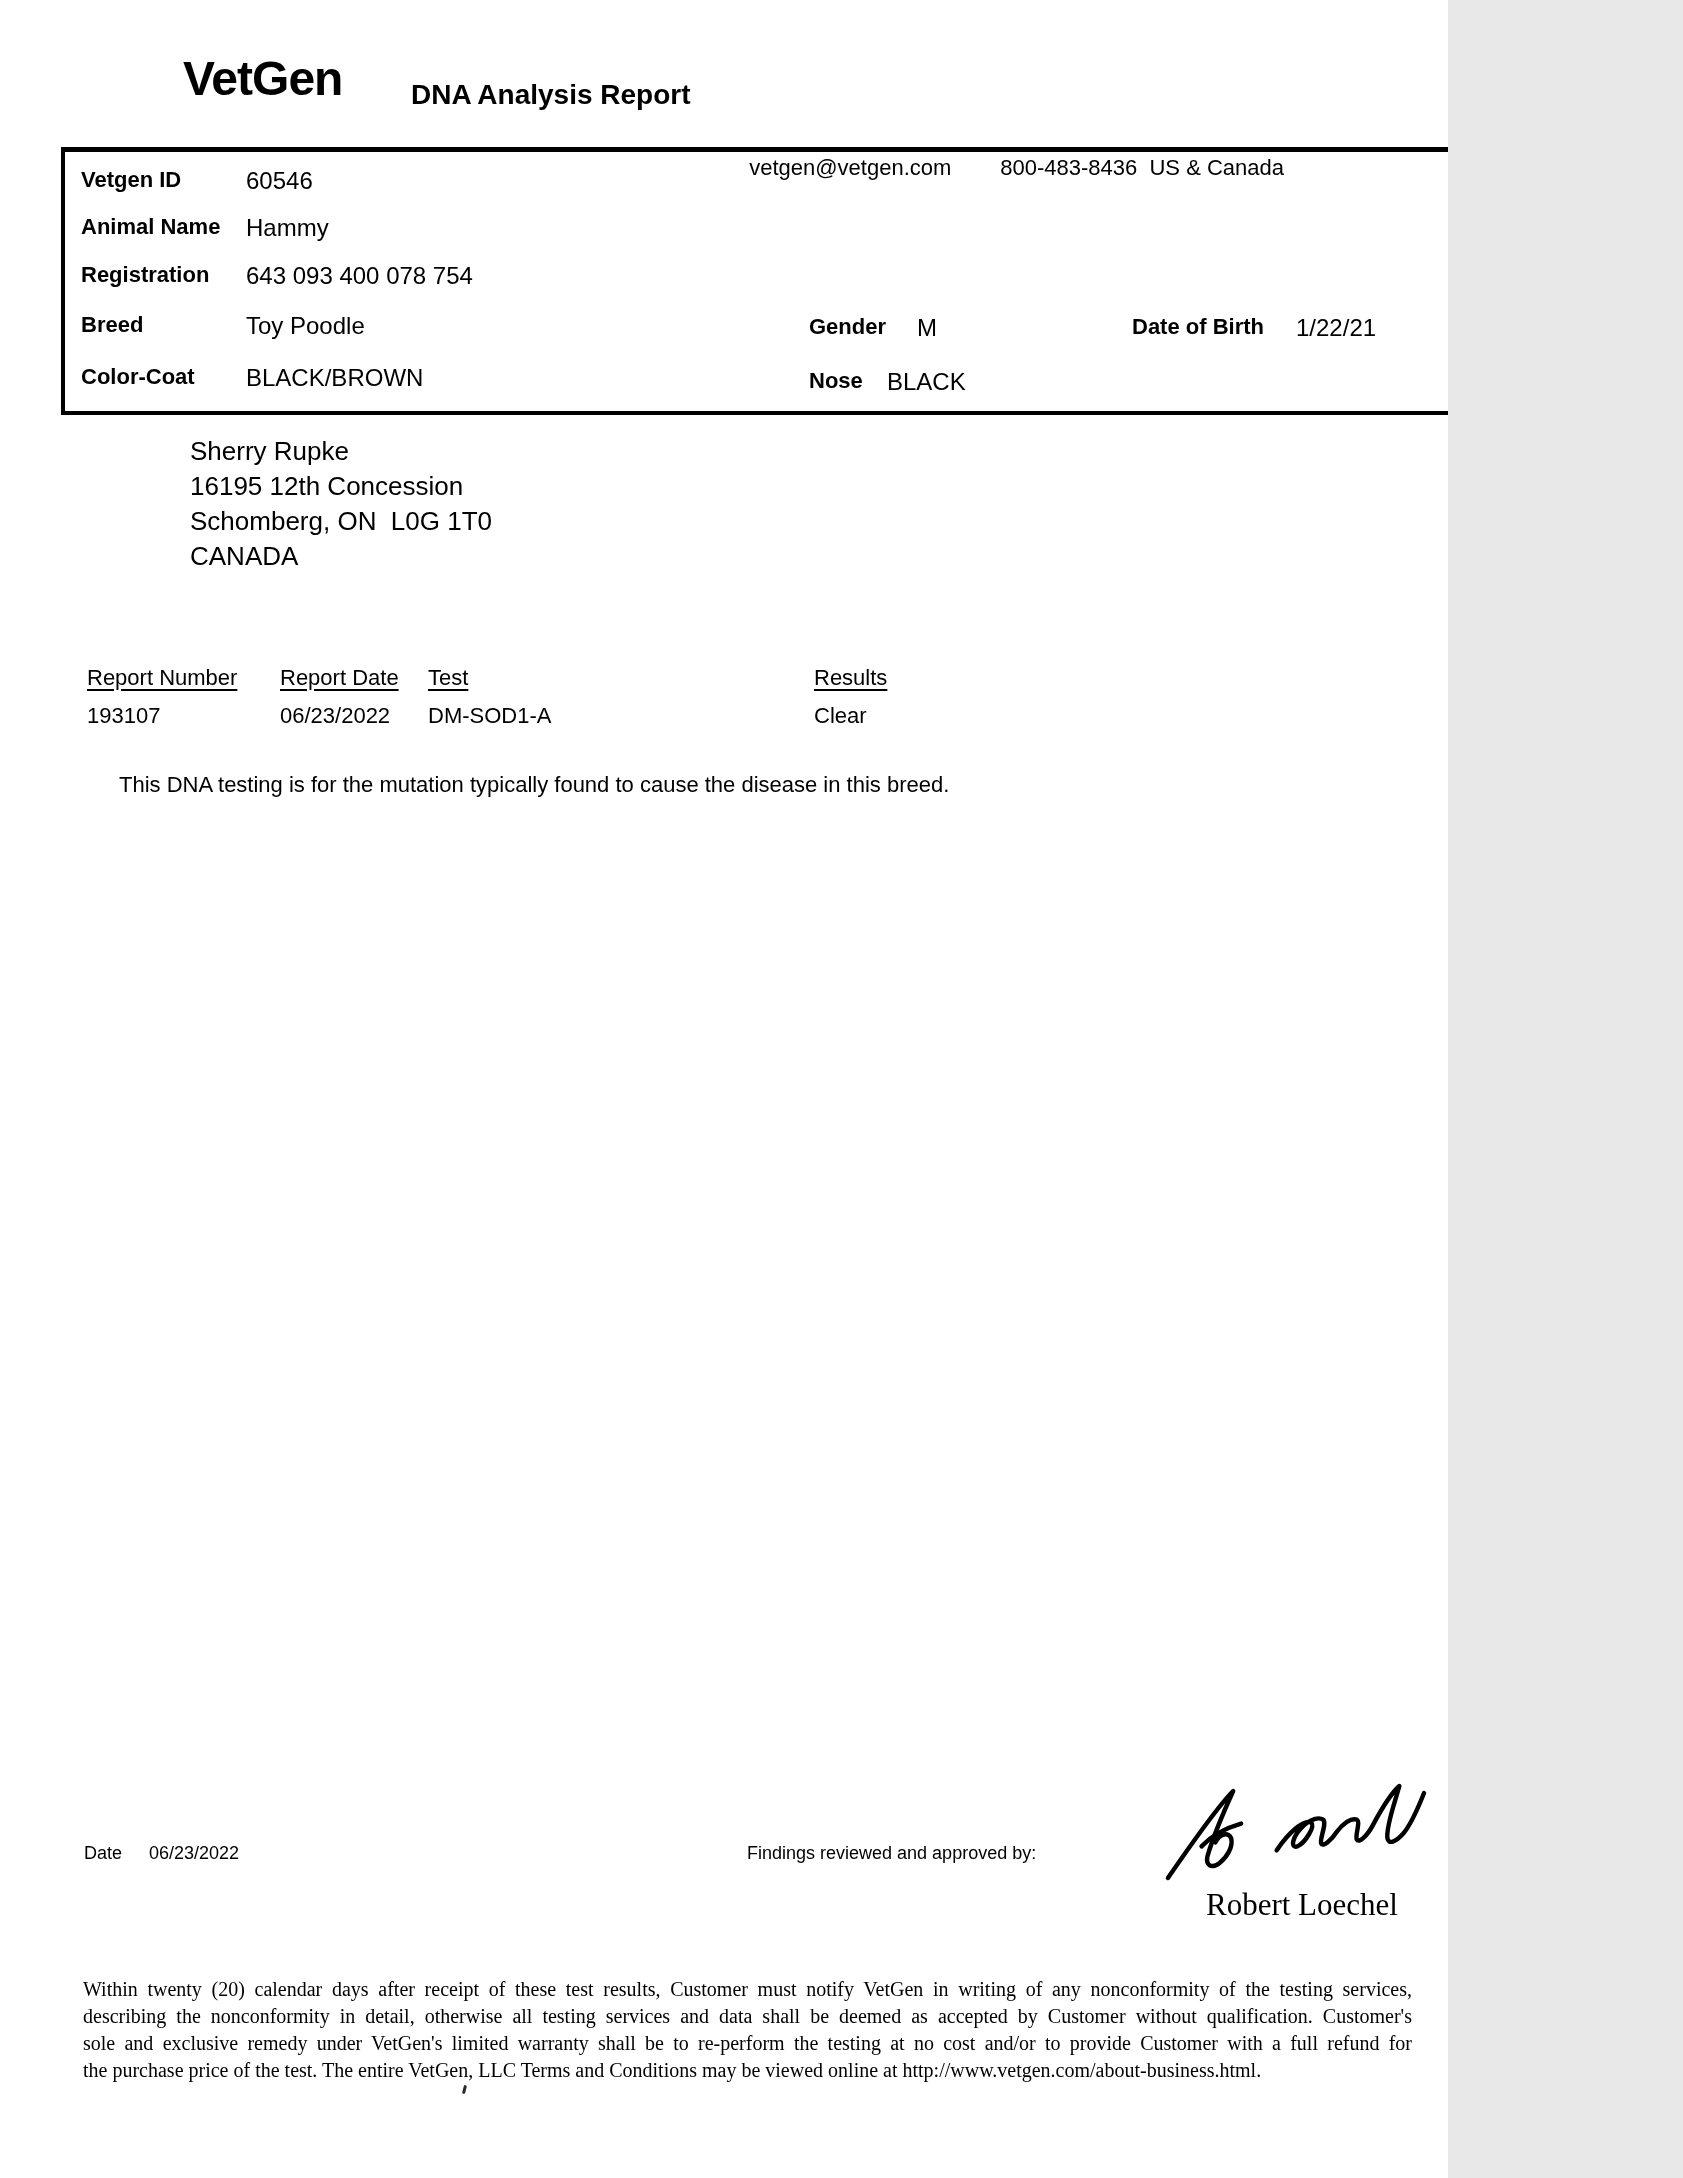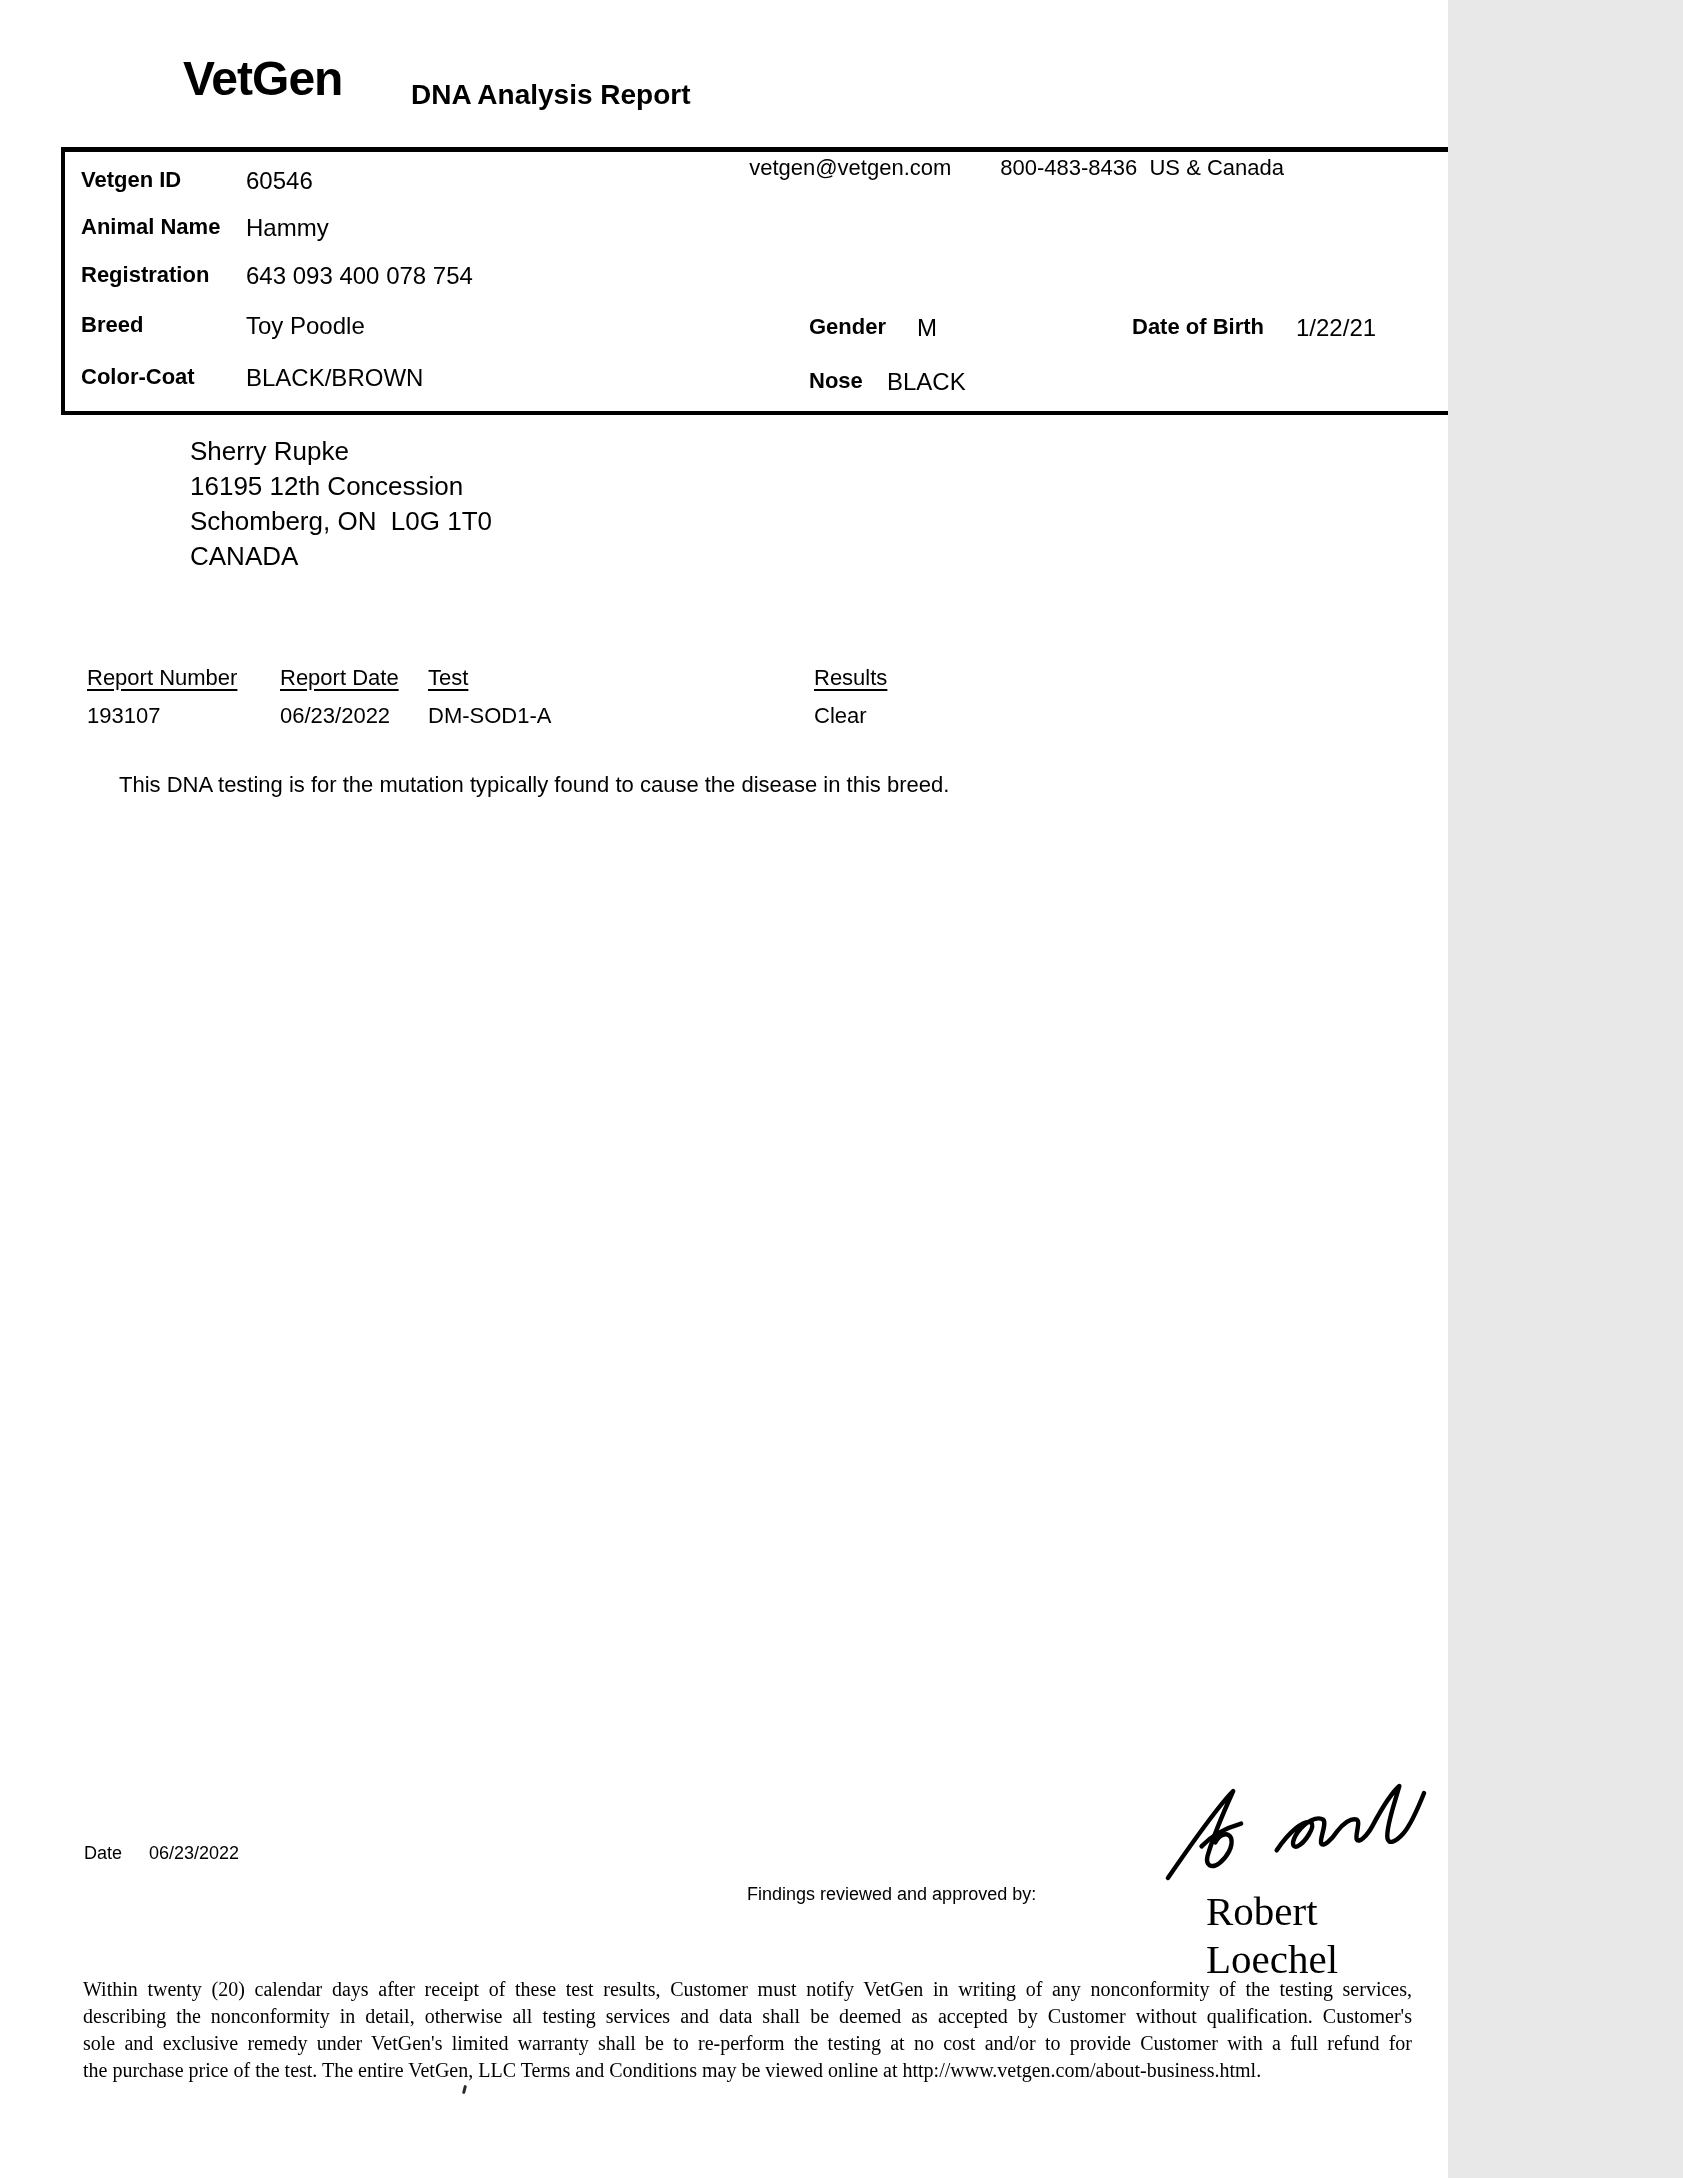--- a/index.html
+++ b/index.html
@@ -38,21 +38,21 @@
   }
   .results-title{font-size:24px;letter-spacing:0.5px;}
   .th{font-size:22px;text-decoration:underline;text-underline-offset:4px;}
   .td{font-size:22px;}
   .note{left:119px;top:772px;font-size:22px;}
 
   
   .approval-lbl{font-size:18px;}
   .approver{
     left:1206px;top:1887px;
-    font-family:"Liberation Serif", serif;font-size:41px;
+    font-family:"Liberation Serif", serif;font-size:31px;
   }
 
   
   .legal{
     left:83px;top:1976px;width:1329px;
     font-family:"Liberation Serif", serif;
     font-size:20px;line-height:27px;
   }
   .legal .jline{text-align:justify;text-align-last:justify;}
   .legal .lline{text-align:left;}
@@ -112,21 +112,21 @@
     <div class="abs td" style="left:87px;top:703px;">193107</div>
     <div class="abs td" style="left:280px;top:703px;">06/23/2022</div>
     <div class="abs td" style="left:428px;top:703px;">DM-SOD1-A</div>
     <div class="abs td" style="left:814px;top:703px;">Clear</div>
   </div>
 
   <div class="abs note">This DNA testing is for the mutation typically found to cause the disease in this breed.</div>
 
   <div class="abs approval-lbl" style="left:84px;top:1843px;font-weight:normal;">Date</div>
   <div class="abs approval-lbl" style="left:149px;top:1843px;">06/23/2022</div>
-  <div class="abs approval-lbl" style="left:747px;top:1843px;margin-top:41px;">Findings reviewed and approved by:</div>
+  <div class="abs approval-lbl" style="left:747px;top:1843px;">Findings reviewed and approved by:</div>
 
   <svg class="abs" style="left:1160px;top:1780px;" width="269" height="109" viewBox="0 0 272 108">
     <g fill="none" stroke="#000" stroke-width="4.5" stroke-linecap="round" stroke-linejoin="round">
       <path d="M8,98 C30,66 60,24 74,10 C64,32 52,62 48,76 C46,85 52,89 60,83 C68,77 74,66 72,58 C70,51 60,53 56,62"></path>
       <path d="M42,66 C54,53 68,47 82,43"></path>
       <path d="M118,70 C130,52 146,38 153,42 C157,46 147,62 139,66 C133,68 133,61 139,52 C147,41 159,35 165,39 C169,43 161,59 163,63 C165,67 173,60 179,51 C185,43 193,37 199,39 C203,41 197,55 199,59 C201,63 209,56 215,45 C223,30 234,12 242,5 C238,20 228,47 230,58 C231,64 238,62 246,53 C252,46 259,32 267,12"></path>
     </g>
   </svg>
 
   <div class="abs approver">Robert Loechel</div>

